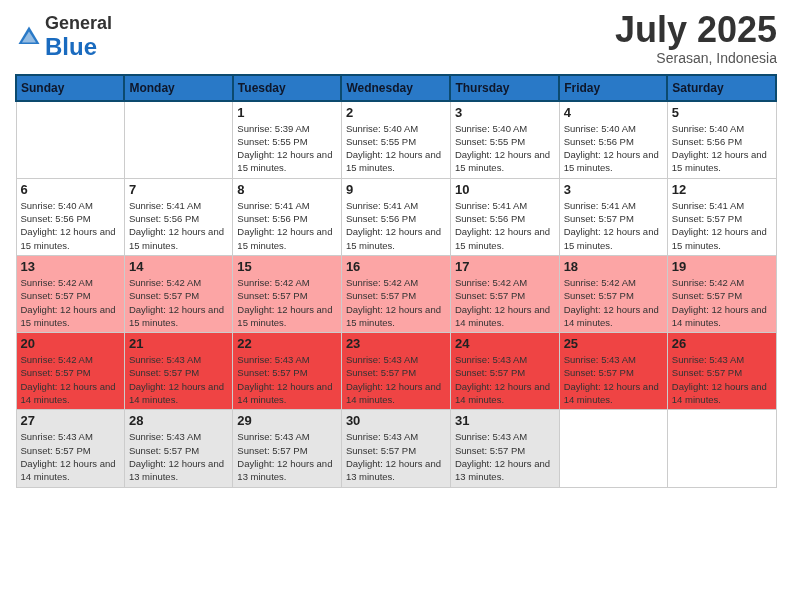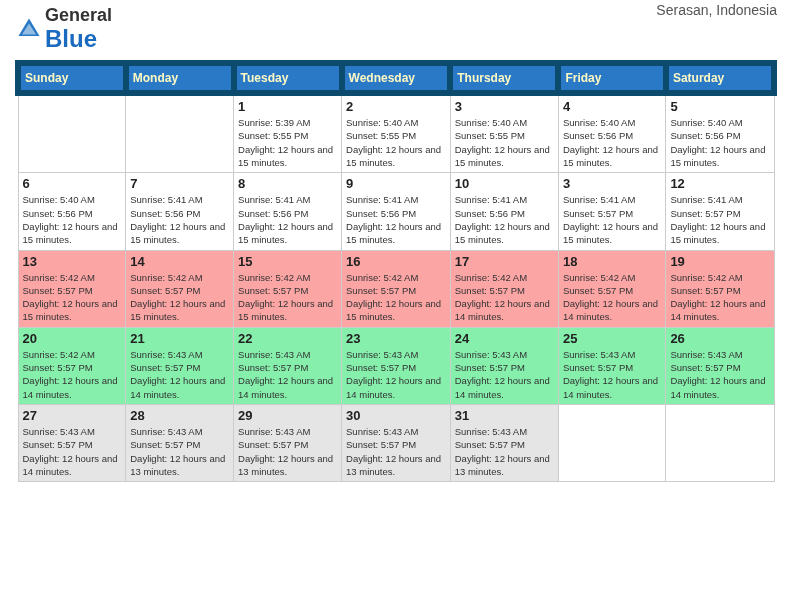--- a/index.html
+++ b/index.html
@@ -9,21 +9,21 @@
       width: 792px;
       min-height: 612px;
       padding: 0;
     }
     .page {
       width: 792px;
       min-height: 612px;
       background: #fff;
       display: flex;
       flex-direction: column;
-      padding: 2px 15px 10px 15px;
+      padding: 10px 15px 10px 15px;
     }
     .header {
       display: flex;
       justify-content: space-between;
       align-items: flex-start;
       margin-bottom: 8px;
     }
     .logo {
       display: flex;
       align-items: center;
@@ -62,26 +62,26 @@
       font-size: 14px;
       color: #555;
     }
     .calendar {
       width: 100%;
       border-collapse: collapse;
       font-size: 10px;
     }
     .calendar th {
       background-color: #2979c7;
-      color: #fef9c3;
+      color: #0f172a;
       font-size: 12px;
       font-weight: bold;
       padding: 5px 4px;
       text-align: left;
-      border: 6px solid #0c4a6e;
+      border: 2px solid #0c4a6e;
     }
     .calendar td {
       border: 1px solid #ccc;
       vertical-align: top;
       padding: 3px 4px;
       width: 110px;
       min-height: 70px;
       background: #fff;
     }
     .calendar tr:nth-child(even) td {
@@ -102,21 +102,21 @@
     .empty-cell {
       background: #fff !important;
     }
     .calendar tr:nth-child(2) td {
       background: #fff;
     }
     .calendar tr:nth-child(3) td {
       background: #fca5a5;
     }
     .calendar tr:nth-child(4) td {
-      background: #86efac;
+      background: #ef4444;
     }
     .calendar tr:nth-child(5) td {
       background: #e5e5e5;
     }
     .calendar tr:nth-child(6) td {
       background: #fff;
     }
     .calendar tr:nth-child(7) td {
       background: #f0f0f0;
     }
@@ -130,20 +130,21 @@
       <svg class="logo-icon" viewBox="0 0 40 40">
         <polygon points="20,5 35,30 5,30" fill="#2979c7"></polygon>
         <polygon points="20,12 30,28 10,28" fill="#fff" opacity="0.5"></polygon>
       </svg>
       <div class="logo-text">
         <span class="logo-general">General</span>
         <span class="logo-blue">Blue</span>
       </div>
     </div>
     <div class="title-block">
+      <div class="title-month">July 2025</div>
       <div class="title-location">Serasan, Indonesia</div>
     </div>
   </div>
 
   <table class="calendar">
     <thead>
       <tr>
 
       <th>Sunday</th>
           <th>Monday</th>

